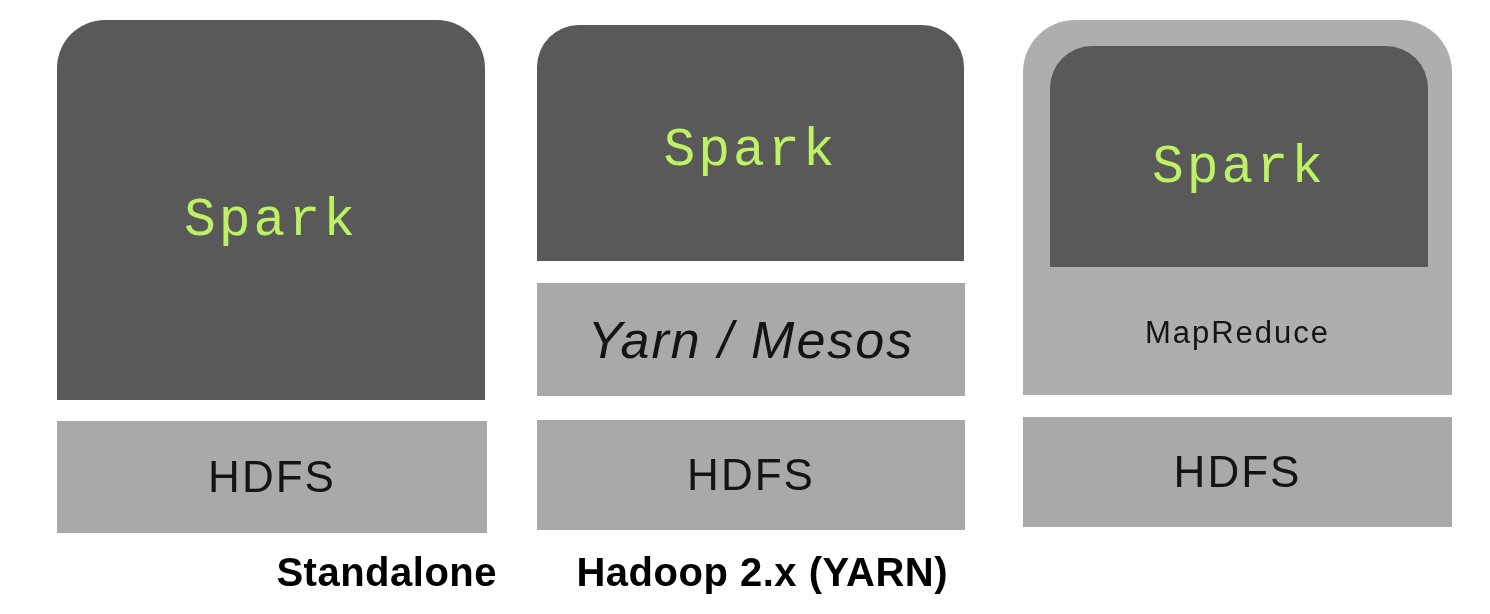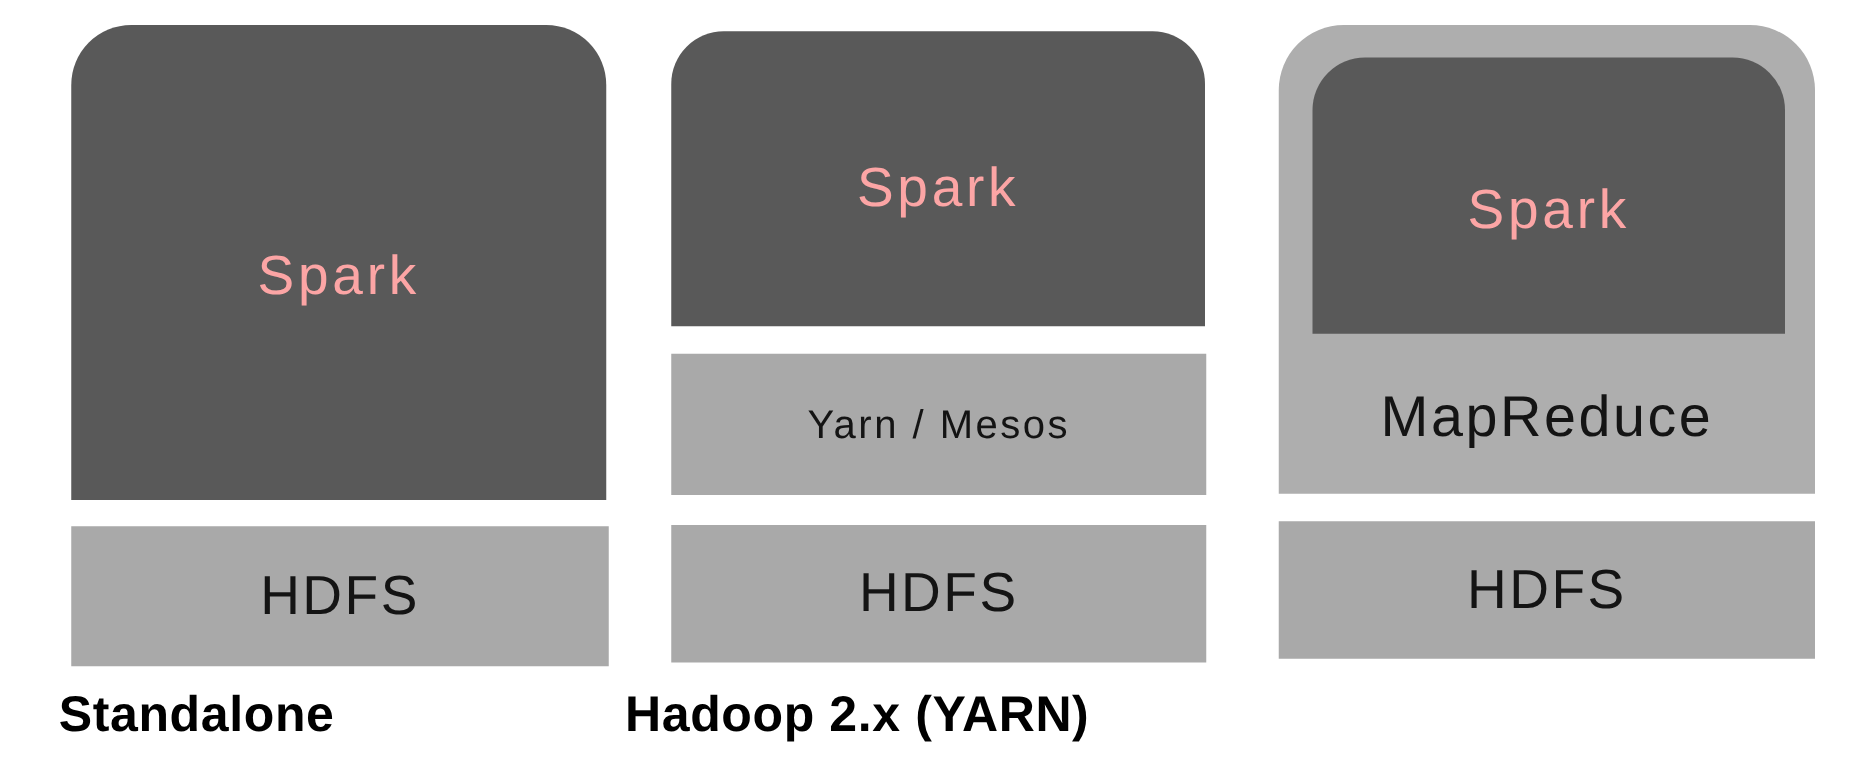--- a/index.html
+++ b/index.html
@@ -16,23 +16,24 @@
     overflow: hidden;
   }
   .box {
     position: absolute;
     display: flex;
     align-items: center;
     justify-content: center;
     box-sizing: border-box;
   }
   .dark-box {
-    color: #fca5a5;
-    font-size: 44px;
+    color: #bef264;
+    font-size: 53px;
     letter-spacing: 3px;
+    font-family: Liberation Mono, monospace;
   }
   .light-box {
     color: #141414;
   }
   
   .c1-spark {
     left: 57px; top: 20px;
     width: 428px; height: 380px;
     border-radius: 48px 48px 0 0;
     padding-top: 22px;
@@ -46,22 +47,23 @@
   
   .c2-spark {
     left: 537px; top: 25px;
     width: 427px; height: 236px;
     border-radius: 42px 42px 0 0;
     padding-top: 16px;
   }
   .c2-yarn {
     left: 537px; top: 283px;
     width: 428px; height: 113px;
-    font-size: 32px;
+    font-size: 52px;
     letter-spacing: 2px;
+    font-style: italic;
   }
   .c2-hdfs {
     left: 537px; top: 420px;
     width: 428px; height: 110px;
     font-size: 44px;
     letter-spacing: 2px;
   }
   
   .c3-outer {
     position: absolute;
@@ -71,34 +73,34 @@
   }
   .c3-spark {
     left: 27px; top: 26px;
     width: 378px; height: 221px;
     border-radius: 42px 42px 0 0;
     padding-top: 22px;
   }
   .c3-mapreduce {
     left: 0; top: 247px;
     width: 429px; height: 128px;
-    font-size: 46px;
+    font-size: 31px;
     letter-spacing: 2px;
     padding-top: 4px;
   }
   .c3-hdfs {
     left: 1023px; top: 417px;
     width: 429px; height: 110px;
     font-size: 44px;
     letter-spacing: 2px;
   }
   
   .col-label {
     position: absolute;
-    text-align: left;
+    text-align: right;
     font-weight: bold;
     font-size: 40px;
     letter-spacing: 0.5px;
     color: #000000;
     line-height: 46px;
   }
   .c1-label { left: 47px;  top: 549px; width: 450px; }
   .c2-label { left: 500px; top: 549px; width: 448px; }
   .c3-label { left: 1013px; top: 551px; width: 449px; }
 </style>

